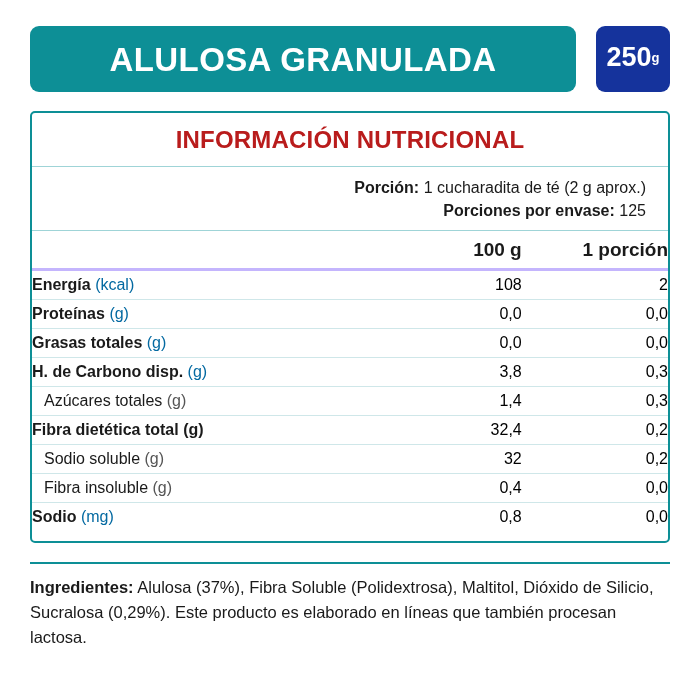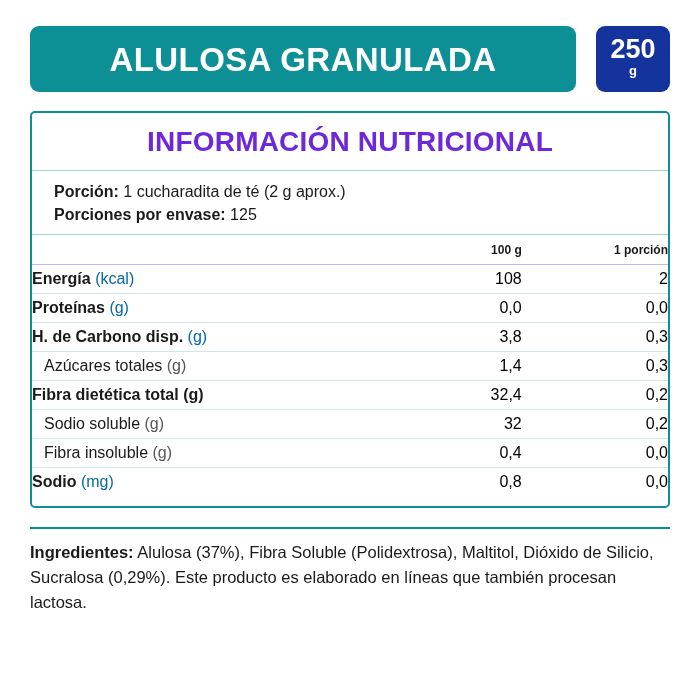--- a/index.html
+++ b/index.html
@@ -43,21 +43,21 @@
     font-weight: bold;
     letter-spacing: 0.4px;
     text-align: center;
     line-height: 1;
   }
   .weight-box {
     width: 74px;
     background: #15339c;
     border-radius: 9px;
     display: flex;
-    flex-direction: column;
+    flex-direction: row;
     align-items: center;
     justify-content: center;
     color: #ffffff;
     padding-bottom: 3px;
   }
   .weight-num {
     font-size: 27px;
     font-weight: bold;
     line-height: 1;
   }
@@ -69,53 +69,54 @@
 
   
   .panel {
     margin-top: 19px;
     border: 2px solid #0d8f96;
     border-radius: 5px;
     padding: 13px 0 10px 0;
   }
   .panel-title {
     text-align: center;
-    color: #6d28d9;
-    font-size: 28px;
+    color: #b91c1c;
+    font-size: 24px;
     font-weight: bold;
     letter-spacing: 0.2px;
     padding-bottom: 12px;
   }
   .serving {
     border-top: 1px solid #9fd4d7;
     padding: 9px 22px 8px 22px;
     font-size: 16px;
     line-height: 1.45;
+    text-align: right;
   }
   .serving b {
     font-weight: bold;
   }
   table.nutri {
     width: 100%;
     border-collapse: collapse;
     font-size: 16px;
   }
   table.nutri th, table.nutri td {
     padding: 0;
   }
   .col-name { width: 54%; text-align: left; padding-left: 22px; }
   .col-100 { width: 23%; text-align: right; padding-right: 38px; }
   .col-por { width: 23%; text-align: right; padding-right: 22px; }
 
   table.nutri thead th {
-    font-size: 12px;
+    font-size: 19px;
     font-weight: bold;
     padding: 8px 0 7px 0;
     border-top: 1px solid #9fd4d7;
-    border-bottom: 1px solid #c4b5fd;
+    border-bottom: 3px solid #c4b5fd;
   }
   table.nutri thead th.col-name { border-top: 1px solid #9fd4d7; }
   table.nutri tbody td {
     padding: 5px 0 5px 0;
     border-bottom: 1px solid #cfe7e9;
     vertical-align: middle;
   }
   table.nutri tbody tr:last-child td {
     border-bottom: none;
   }
@@ -177,20 +178,25 @@
           <td class="col-name"><span class="row-label"><span>Energía</span> <span class="unit">(kcal)</span></span></td>
           <td class="col-100 val">108</td>
           <td class="col-por val">2</td>
         </tr>
         <tr>
           <td class="col-name"><span class="row-label"><span>Proteínas</span> <span class="unit">(g)</span></span></td>
           <td class="col-100 val">0,0</td>
           <td class="col-por val">0,0</td>
         </tr>
         <tr>
+          <td class="col-name"><span class="row-label"><span>Grasas totales</span> <span class="unit">(g)</span></span></td>
+          <td class="col-100 val">0,0</td>
+          <td class="col-por val">0,0</td>
+        </tr>
+        <tr>
           <td class="col-name"><span class="row-label"><span>H. de Carbono disp.</span> <span class="unit">(g)</span></span></td>
           <td class="col-100 val">3,8</td>
           <td class="col-por val">0,3</td>
         </tr>
         <tr class="row-sub">
           <td class="col-name"><span class="row-label"><span>Azúcares totales</span> <span class="unit">(g)</span></span></td>
           <td class="col-100 val">1,4</td>
           <td class="col-por val">0,3</td>
         </tr>
         <tr>

